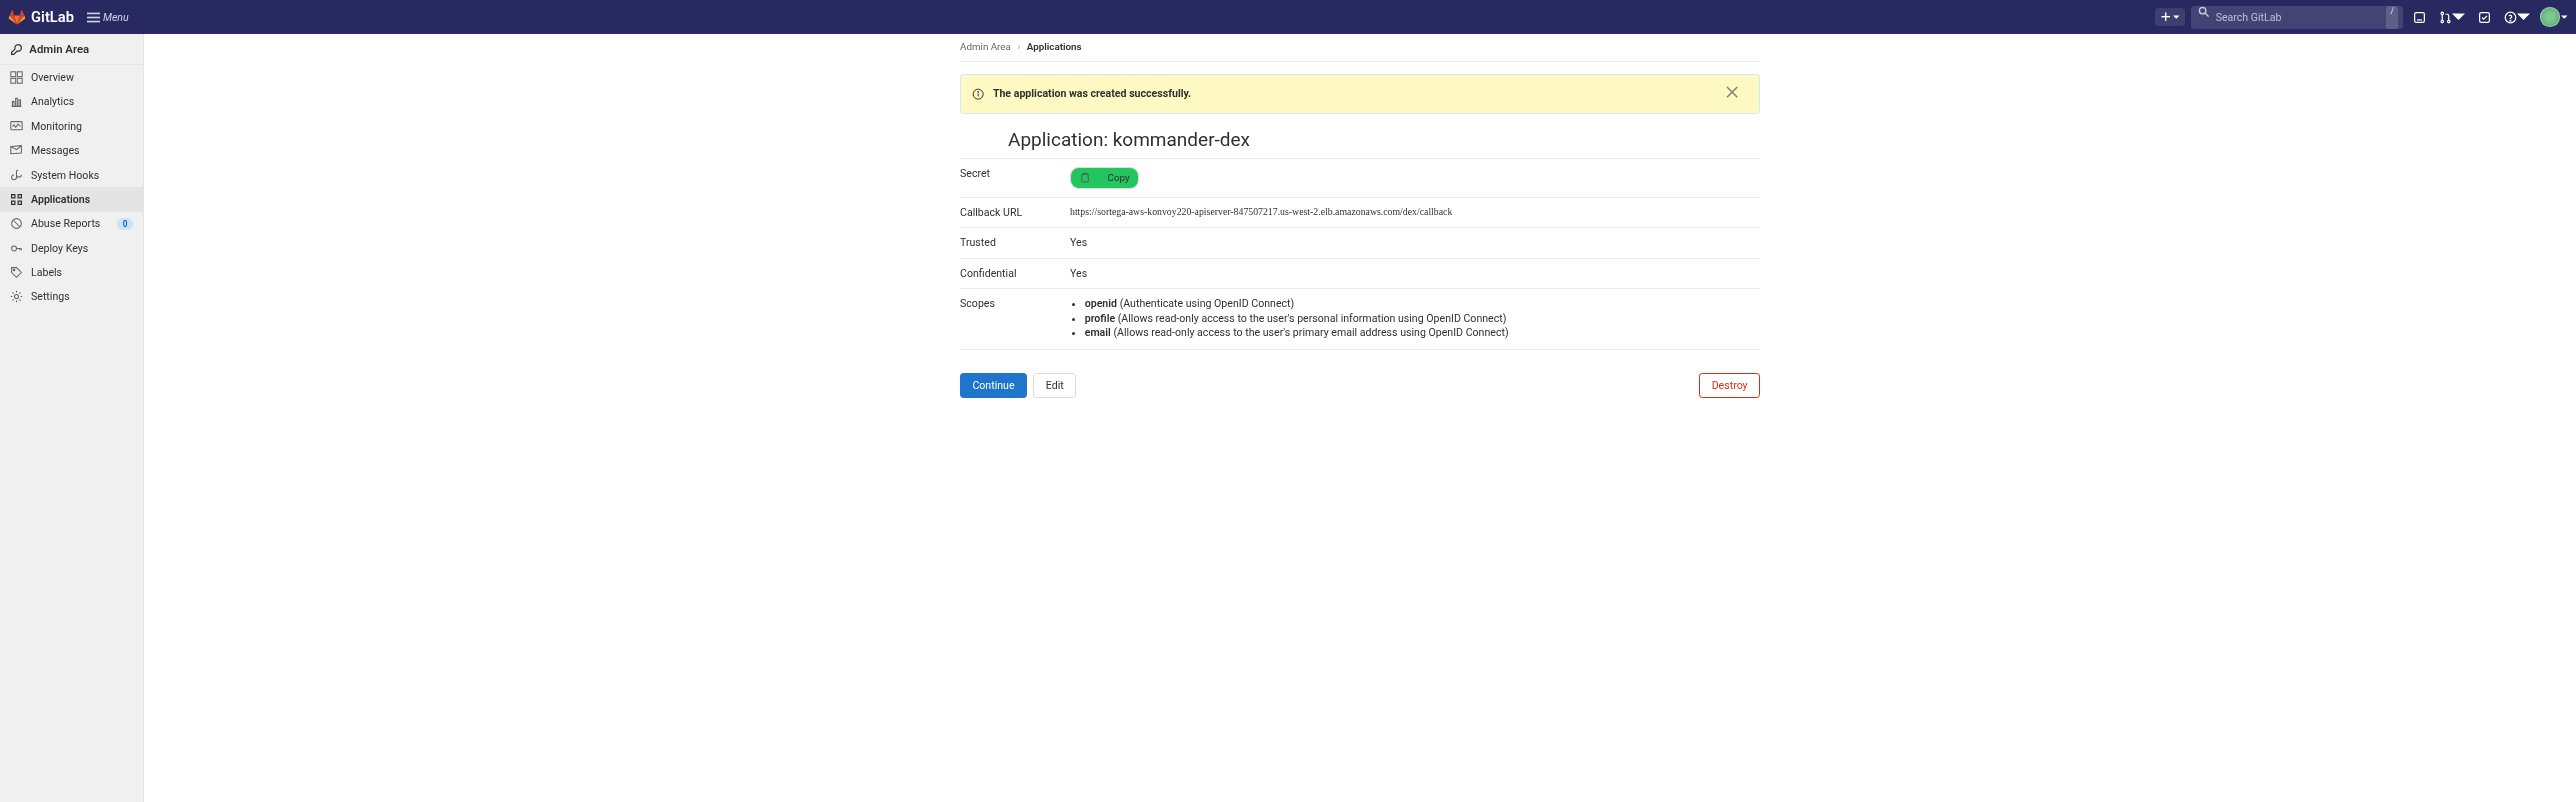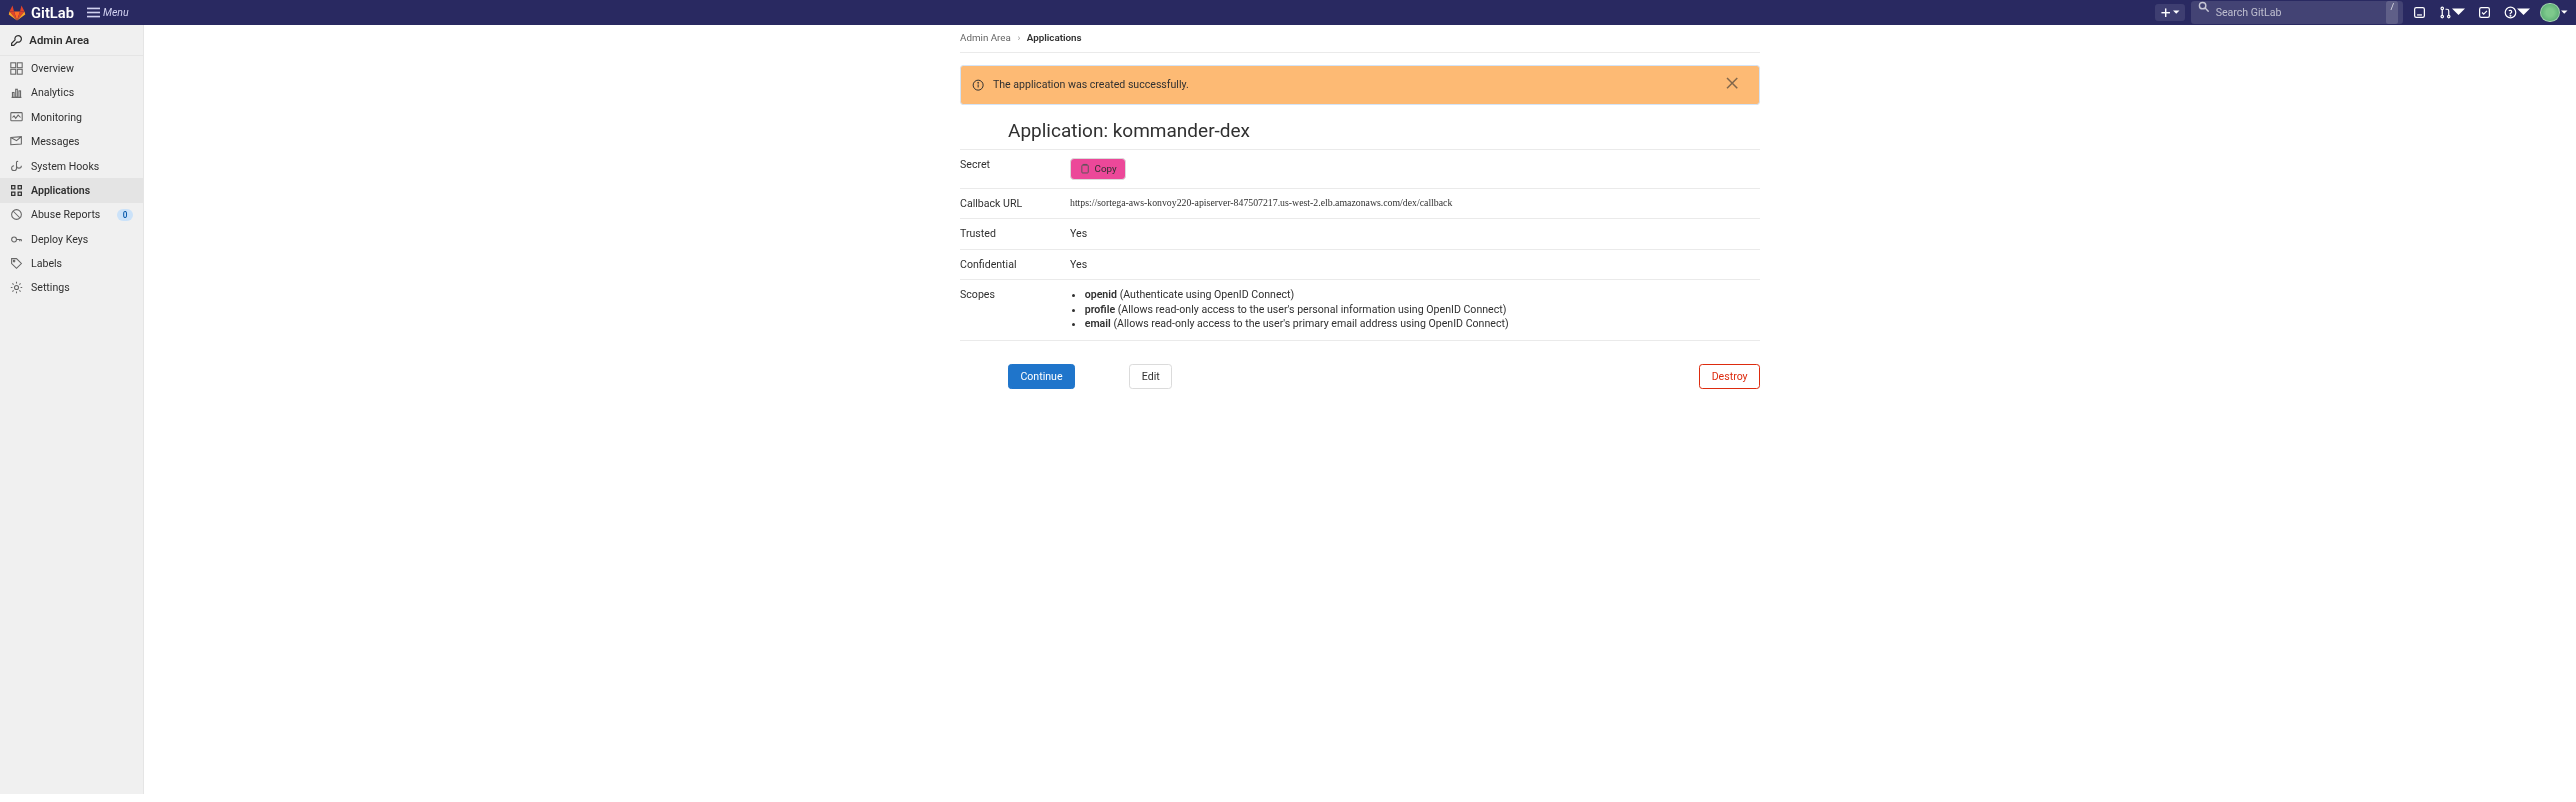--- a/index.html
+++ b/index.html
@@ -1,18 +1,18 @@
 <!DOCTYPE html>
 <html style="font-size:13px"><head>
   <meta charset="utf-8">
   <style>
     * { margin:0; padding:0; box-sizing:border-box; font-family:-apple-system,BlinkMacSystemFont,"Segoe UI",Roboto,sans-serif; }
     body { background:#fff; color:#303030; font-size:11.4px; }
     
-    .navbar { background:#292961; color:#fff; height:25px; display:flex; align-items:center; padding:0 8.2px; }
+    .navbar { background:#292961; color:#fff; height:34px; display:flex; align-items:center; padding:0 8.2px; }
     .navbar-left { display:flex; align-items:center; gap:6.5px; }
     .logo { display:flex; align-items:center; gap:4.9px; font-weight:600; font-size:14.7px; }
     .logo svg { width:18px; height:18px; }
     .menu-btn { display:flex; align-items:center; gap:3px; padding:3.3px 6.5px; border-radius:3.3px; cursor:pointer; font-size:10.6px; color:#d1d1f0;font-style:italic; }
     .menu-btn svg { width:13px; height:13px; }
     .navbar-right { margin-left:auto; display:flex; align-items:center; gap:6.5px; }
     .plus-btn { display:flex; align-items:center; gap:1.6px; background:rgba(255,255,255,0.1); border-radius:3.3px; padding:3.3px 4.9px; cursor:pointer; }
     .search-wrap { position:relative; display:flex; background:rgba(255,255,255,0.12); border-radius:3.3px; height:23px; width:212px; }
     .search-wrap svg { margin-left:6.5px; width:11.4px; height:11.4px; opacity:0.7; }
     .search-wrap input { flex:1; background:transparent; border:none; outline:none; color:#fff; font-size:10.6px; padding:0 6.5px; }
@@ -29,39 +29,39 @@
     .sb-title svg { width:13px; height:13px; }
     .sb-item { display:flex; align-items:center; gap:8.2px; padding:5.7px 9.8px; cursor:pointer; font-size:10.6px; color:#303030;text-align:center; }
     .sb-item svg { width:13px; height:13px; flex-shrink:0; }
     .sb-item.active { background:#e4e4e4; font-weight:600; }
     .sb-badge { margin-left:auto; background:#cbe2f9; color:#0b5cad; border-radius:7.4px; font-size:8.2px; padding:0.8px 5.7px; font-weight:600; }
     @media (max-width:1633px){ .main{ padding-left:19.6px; } }
     .breadcrumb { display:flex; align-items:center; gap:6.5px; font-size:9.8px; color:#666; padding:6.5px 0 9.8px 0; border-bottom:0.8px solid #eaeaea; }
     .breadcrumb .sep { color:#999; }
     .breadcrumb .current { font-weight:600; color:#303030; }
     .breadcrumb .link { cursor:pointer; }
-    .alert { display:flex; align-items:center; background:#fdba74; border:0.8px solid #d4e4f7; border-radius:3.3px; padding:9.8px 11.4px; margin:11.4px 0 14.7px 0; font-size:10.6px; color:#303030; }
+    .alert { display:flex; align-items:center; background:#fef9c3; border:0.8px solid #d4e4f7; border-radius:3.3px; padding:9.8px 11.4px; margin:11.4px 0 14.7px 0; font-size:10.6px; color:#303030;font-weight:bold; }
     .alert svg { width:12.3px; height:12.3px; margin-right:8.2px; flex-shrink:0; }
     .alert .close { margin-left:auto; cursor:pointer; opacity:0.6; padding:1.6px; }
     h2.page-title { font-size:19px; font-weight:400; margin-bottom:6.5px;margin-left:48px; }
     .detail-table { width:100%; border-top:0.8px solid #eaeaea; }
     .detail-row { display:flex; border-bottom:0.8px solid #eaeaea; padding:8.2px 0; font-size:10.6px; align-items:flex-start; }
     .detail-label { width:110px; flex-shrink:0; color:#303030; }
     .detail-value { flex:1; }
     .input-group { display:inline-flex; align-items:stretch; border:0.8px solid #dbdbdb; border-radius:3.3px; overflow:hidden; }
     .input-group .input-text { padding:4.9px 8.2px; font-family:Menlo,Monaco,monospace; font-size:9.8px; white-space:nowrap; }
-    .copy-btn { display:inline-flex; align-items:center; gap:4px; border:0.8px solid #dbdbdb; border-radius:4px; padding:4.1px 8.2px; font-size:9.8px; cursor:pointer; background:#ec4899; }
+    .copy-btn { display:inline-flex; align-items:center; gap:17px; border:0.8px solid #dbdbdb; border-radius:9px; padding:4.1px 8.2px; font-size:9.8px; cursor:pointer; background:#22c55e; }
     .copy-btn svg, .copy-icon svg { width:11.4px; height:11.4px; }
     .copy-icon { border-left:0.8px solid #dbdbdb; padding:4.1px 6.5px; display:flex; align-items:center; cursor:pointer; }
     .mono { font-family:Liberation Serif, serif; font-size:9.8px; }
     .scopes-list { margin:0; padding:0 0 0 14.7px; }
     .scopes-list li { margin-bottom:1.6px; }
     .scopes-list b { font-weight:600; }
     .btn-row { display:flex; gap:6.5px; margin-top:23px; align-items:center; }
-    .btn { padding:4.9px 11.4px; border-radius:3.3px; font-size:10.6px; cursor:pointer; border:0.8px solid transparent;margin-left:48px; }
+    .btn { padding:4.9px 11.4px; border-radius:3.3px; font-size:10.6px; cursor:pointer; border:0.8px solid transparent; }
     .btn-primary { background:#1f75cb; color:#fff; border-color:#1f75cb; }
     .btn-default { background:#fff; border-color:#dbdbdb; color:#303030; }
     .btn-danger-outline { background:#fff; border-color:#dd2b0e; color:#dd2b0e; margin-left:auto; }
     .maincol { flex:1; padding:0 19.6px 33px 19.6px; max-width:none; }
     .centerbox { max-width:800px; margin:0 auto; }
   </style>
 </head>
 <body>
 
 <div class="navbar">

